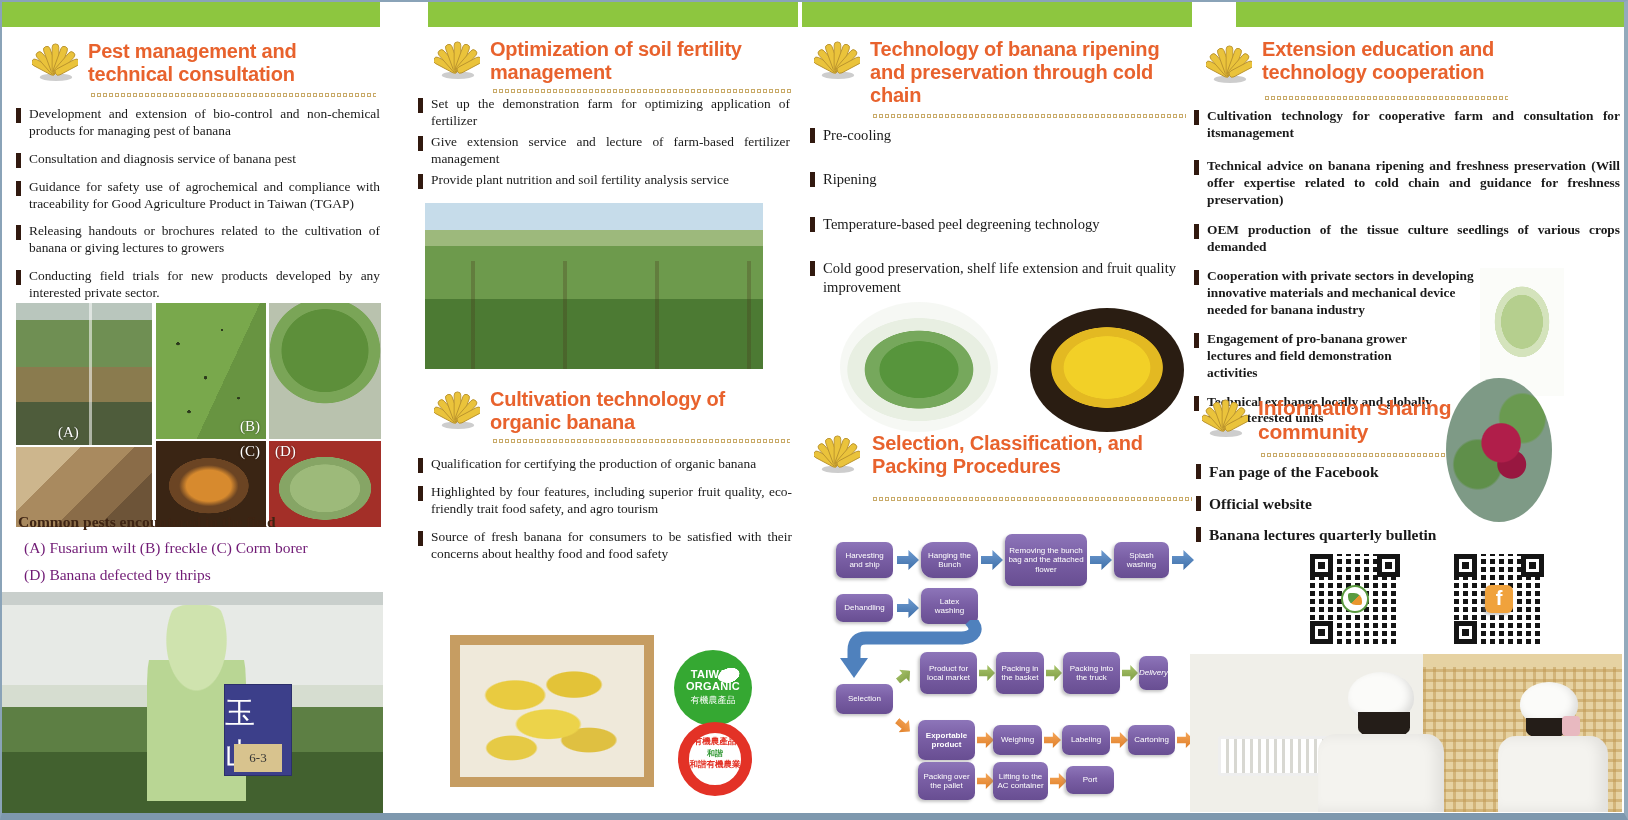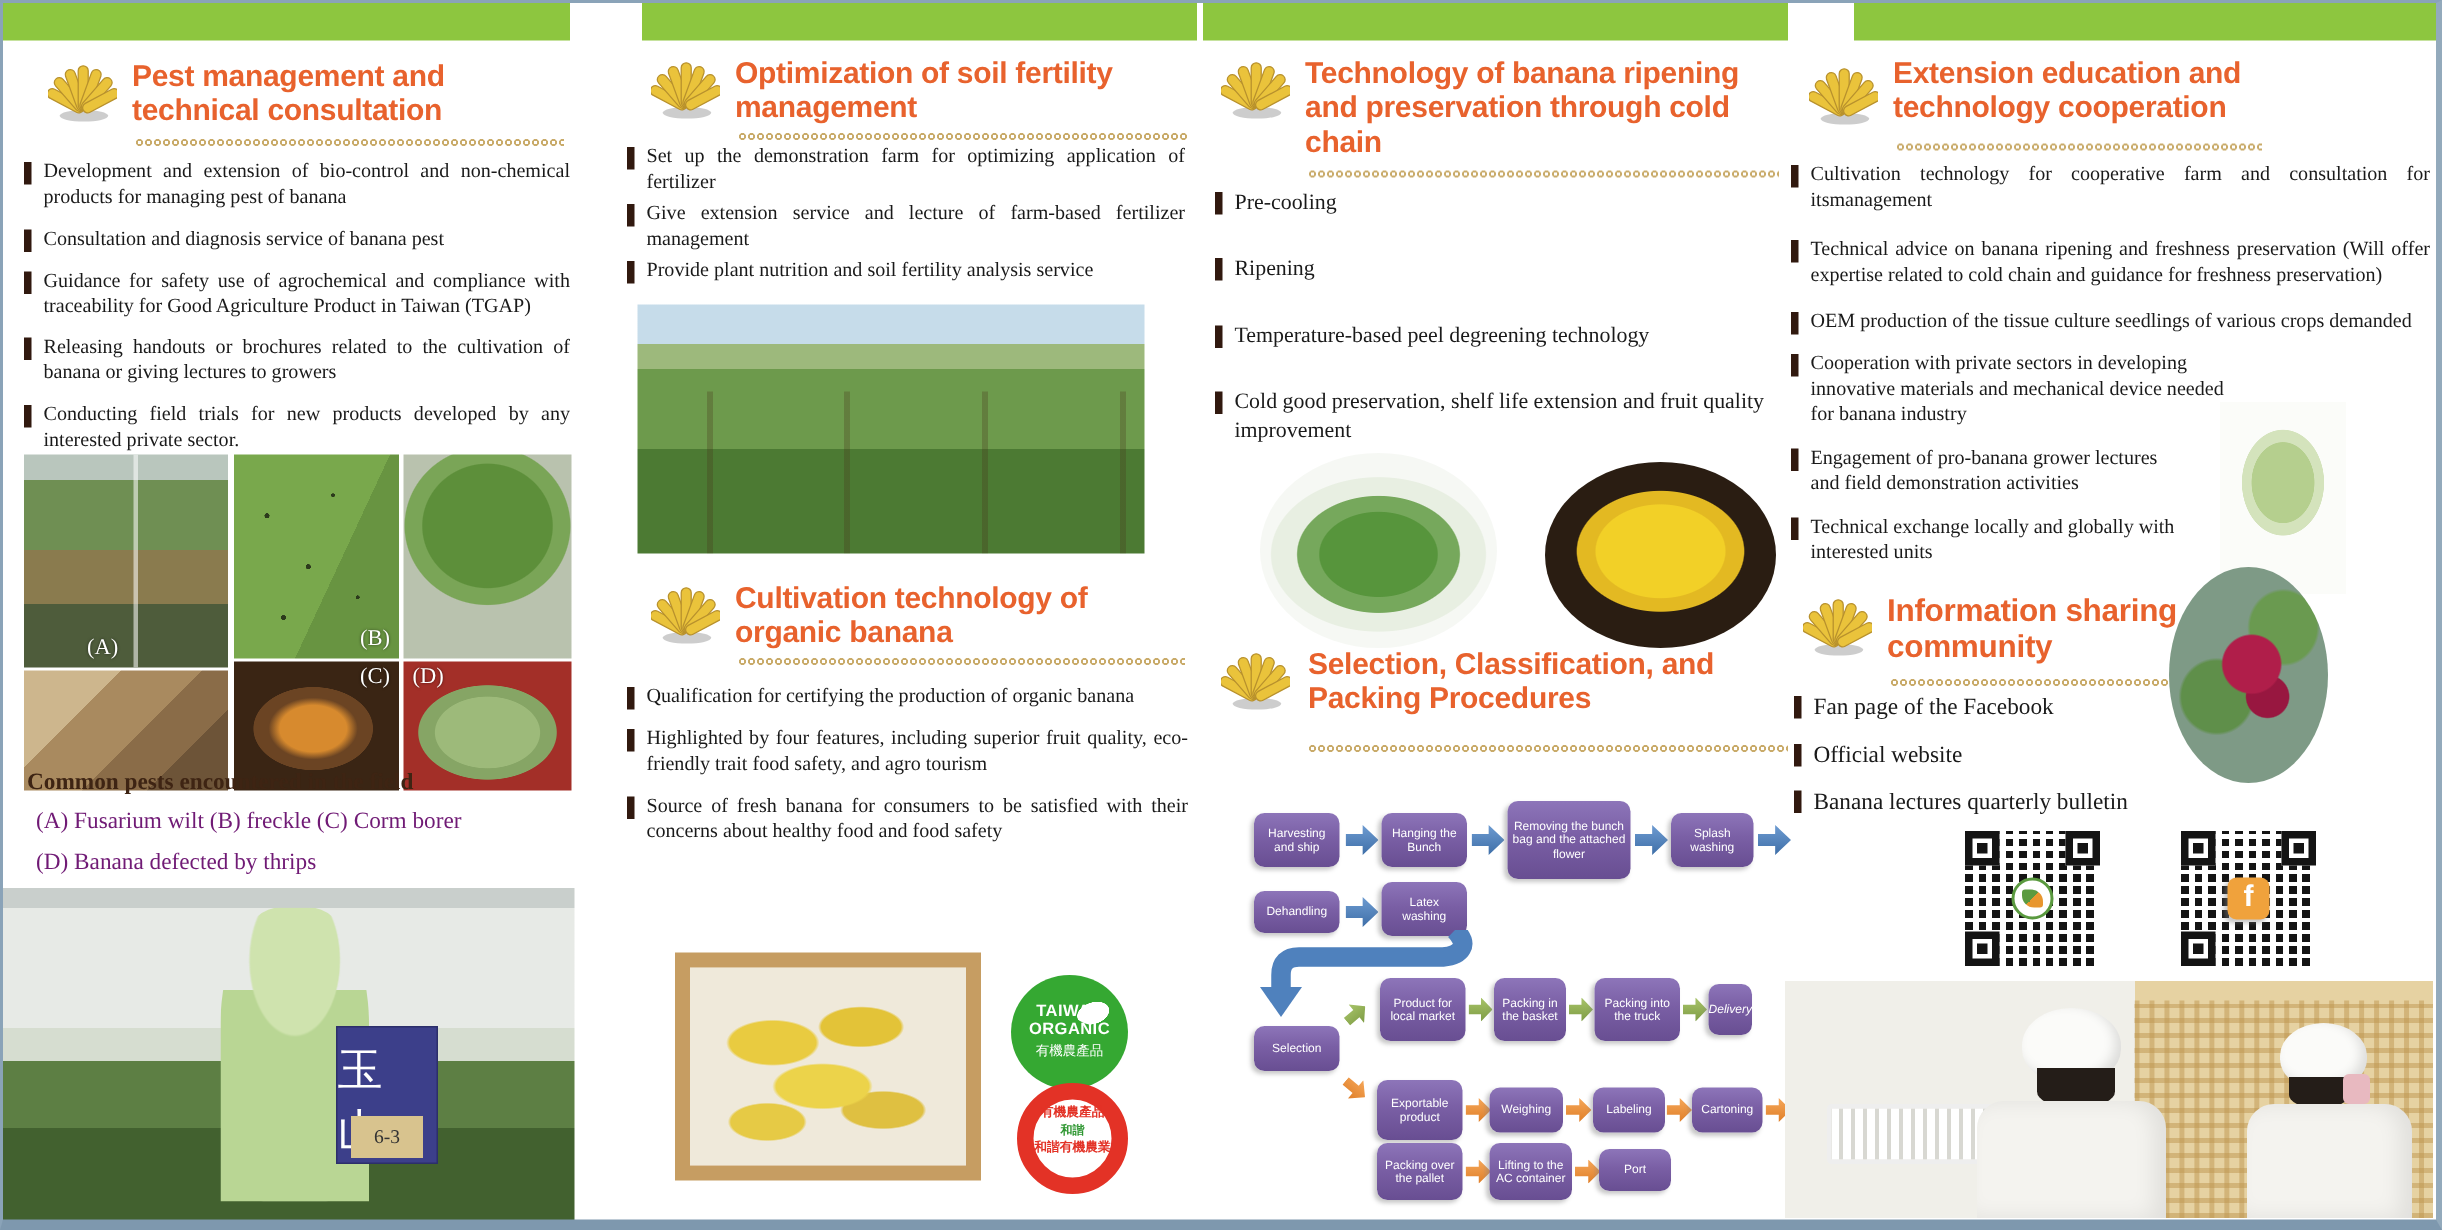--- a/index.html
+++ b/index.html
@@ -20,21 +20,21 @@
   .hdr h2 { font-family:"Liberation Sans", sans-serif; font-weight:700; color:#e8622d; font-size:20px; line-height:1.16; letter-spacing:-0.2px; }
   .bicon { flex:0 0 auto; margin-top:2px; }
   .chain { position:absolute; height:6px;
     background-image: radial-gradient(circle 2.6px at 3px 3px, transparent 1.1px, #c9ab6a 1.3px, #c9ab6a 2.2px, transparent 2.5px);
     background-size:6px 6px; background-repeat:repeat-x; }
   
   ul.blist { list-style:none; position:absolute; }
   ul.blist li { position:relative; padding-left:13px; text-align:justify; font-size:13.4px; line-height:1.26; margin-bottom:11px; }
   ul.blist li::before { content:""; position:absolute; left:0; top:2px; width:5px; height:15px; background:#31190f; }
   #p3 ul.blist li { font-size:14.6px; margin-bottom:26px; text-align:left; }
-  #p4 ul.blist li { margin-bottom:12px; }
+  #p4 ul.blist li { margin-bottom:12px;font-weight:bold; }
   ul.blist.info li { font-size:15.5px; margin-bottom:9px; text-align:left; }
   
   .ph { position:absolute; overflow:hidden; }
   .plabel { position:absolute; color:#fff; font-size:15px; font-family:"Liberation Serif",serif; text-shadow:0 0 2px rgba(0,0,0,.6); }
   
   .pa { background:linear-gradient(180deg,#b9c6bd 0 12%, #6f8f53 12% 45%, #8a7b4e 45% 70%, #4e5c3b 70% 100%); }
   .pa::after{content:"";position:absolute;left:54%;top:0;width:3px;height:100%;background:rgba(255,255,255,.55);}
   .ptrunk { background:linear-gradient(135deg,#cdb68d 0 30%, #a98a5f 30% 55%, #8a6c48 55% 75%, #6d5438 75% 100%); }
   .pleaf { background:
      radial-gradient(circle 4px at 20% 30%, #2c3a1c 0 40%, transparent 45%),
@@ -300,21 +300,21 @@
       </g>
     </svg>
     <h2 style="width:310px;">Selection, Classification, and Packing Procedures</h2>
   </div>
   <div class="chain" style="left:72px; top:496px; width:320px;"></div>
 
   <div class="flow">
 
     <div class="fb" style="left:36px; top:30px; width:57px; height:36px;">Harvesting and ship</div>
     <div class="arr blue" style="left:97px; top:38px;"></div>
-    <div class="fb" style="left:121px; top:30px; width:57px; height:36px;">Hanging the Bunch</div>
+    <div class="fb" style="left:121px; top:30px; width:57px; height:36px;border-radius:12px;">Hanging the Bunch</div>
     <div class="arr blue" style="left:181px; top:38px;"></div>
     <div class="fb" style="left:205px; top:22px; width:82px; height:52px;">Removing the bunch bag and the attached flower</div>
     <div class="arr blue" style="left:290px; top:38px;"></div>
     <div class="fb" style="left:314px; top:30px; width:55px; height:36px;">Splash washing</div>
     <div class="arr blue" style="left:372px; top:38px;"></div>
 
     <div class="fb" style="left:36px; top:82px; width:57px; height:28px;">Dehandling</div>
     <div class="arr blue" style="left:97px; top:86px;"></div>
     <div class="fb" style="left:121px; top:76px; width:57px; height:36px;">Latex washing</div>
 
@@ -328,21 +328,21 @@
     <div class="fb" style="left:196px; top:140px; width:48px; height:42px;">Packing in the basket</div>
     <div class="arr green" style="left:246px; top:153px;"></div>
     <div class="fb" style="left:263px; top:140px; width:57px; height:42px;">Packing into the truck</div>
     <div class="arr green" style="left:322px; top:153px;"></div>
     <div class="fb" style="left:339px; top:144px; width:29px; height:34px;font-style:italic;">Delivery</div>
 
     <div class="fb" style="left:36px; top:172px; width:57px; height:30px;">Selection</div>
     <div class="arr green" style="left:96px; top:156px; transform:rotate(-40deg);"></div>
     <div class="arr orange" style="left:95px; top:206px; transform:rotate(40deg);"></div>
 
-    <div class="fb" style="left:118px; top:208px; width:57px; height:40px;">Exportable product</div>
+    <div class="fb" style="left:118px; top:208px; width:57px; height:40px;font-weight:bold;">Exportable product</div>
     <div class="arr orange" style="left:177px; top:220px;"></div>
     <div class="fb" style="left:193px; top:213px; width:49px; height:30px;">Weighing</div>
     <div class="arr orange" style="left:244px; top:220px;"></div>
     <div class="fb" style="left:262px; top:213px; width:48px; height:30px;">Labeling</div>
     <div class="arr orange" style="left:311px; top:220px;"></div>
     <div class="fb" style="left:328px; top:213px; width:47px; height:30px;">Cartoning</div>
     <div class="arr orange" style="left:377px; top:220px;"></div>
 
     <div class="fb" style="left:118px; top:250px; width:57px; height:38px;">Packing over the pallet</div>
     <div class="arr orange" style="left:177px; top:261px;"></div>

